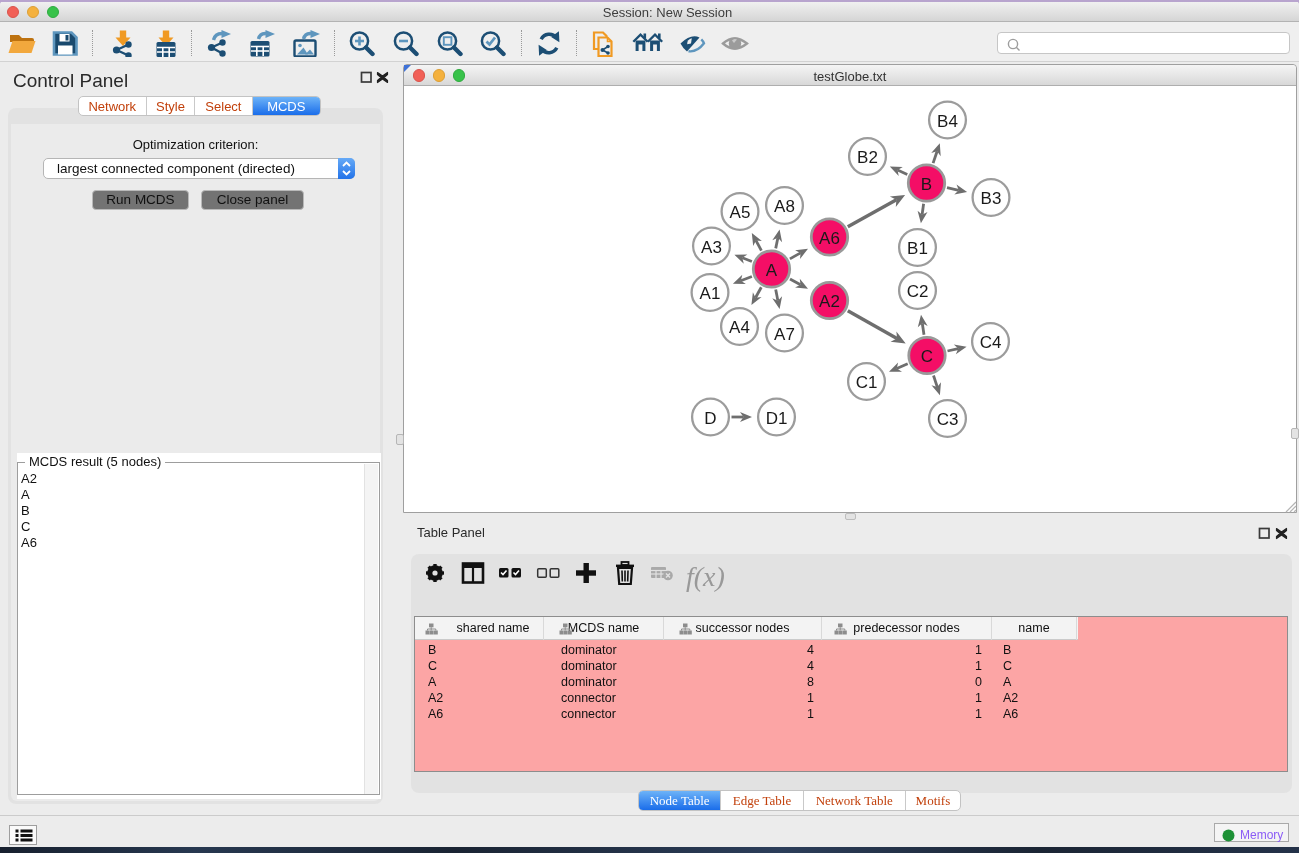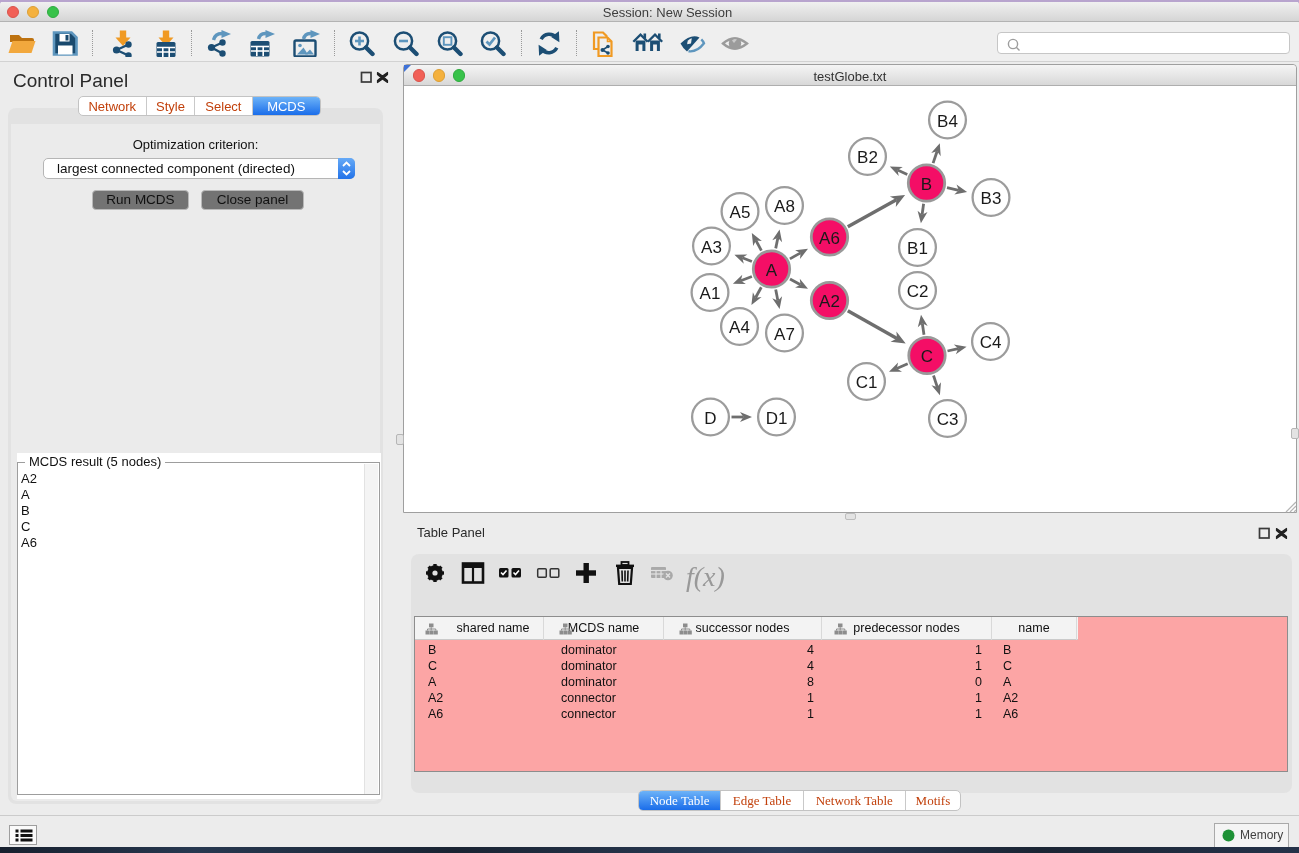--- a/index.html
+++ b/index.html
@@ -46,21 +46,21 @@
 #tp-table { left:414px; top:596px; width:874px; height:156px; background:#fca5a5; border:1px solid #8d8d8d;margin-top:20px; }
 #tp-header { position:absolute; left:0; top:0; width:663px; height:23px; background:#f3f3f3; border-bottom:1px solid #cacaca; font-size:12.5px; color:#111; }
 .hcol { position:absolute; top:0; height:23px; border-right:1px solid #d9d9d9; }
 .hlabel { position:absolute; width:100%; text-align:center; top:4px; }
 .trow { position:absolute; font-size:12.5px; color:#111; height:16px; line-height:16px; }
 
 #bt-tabs { left:638px; top:790px; width:323px;font-family:Liberation Serif, serif; }
 #bt-tabs .tabgroup { height:21px; }
 
 #statusbar { left:0; top:815px; width:1299px; height:32px; background:#ececec; border-top:1px solid #cbcbcb; }
-#memorybtn { left:1214px; top:7px; width:75px; height:29px; background:#f4f4f4; border:1px solid #a9a9a9; font-size:12px; color:#404040;text-align:center; }
+#memorybtn { left:1214px; top:7px; width:75px; height:19px; background:#f4f4f4; border:1px solid #a9a9a9; font-size:12px; color:#8b5cf6;text-align:center; }
 #listbtn { left:9px; top:9px; width:28px; height:20px; background:#fafafa; border:1px solid #9e9e9e; }
 </style>
 </head>
 <body>
 <div class="abs" id="desktop-top"></div>
 <div class="abs" style="left:0;top:0;width:1299px;height:2px;background:#b8a4ce;z-index:60"></div>
 <div class="abs" id="app">
   <div class="abs" id="titlebar">
     <div class="abs tl" style="left:7px;background:#f16057;border:0.5px solid #d9544c;"></div>
     <div class="abs tl" style="left:27px;background:#f4b13e;border:0.5px solid #dd9f35;"></div>

